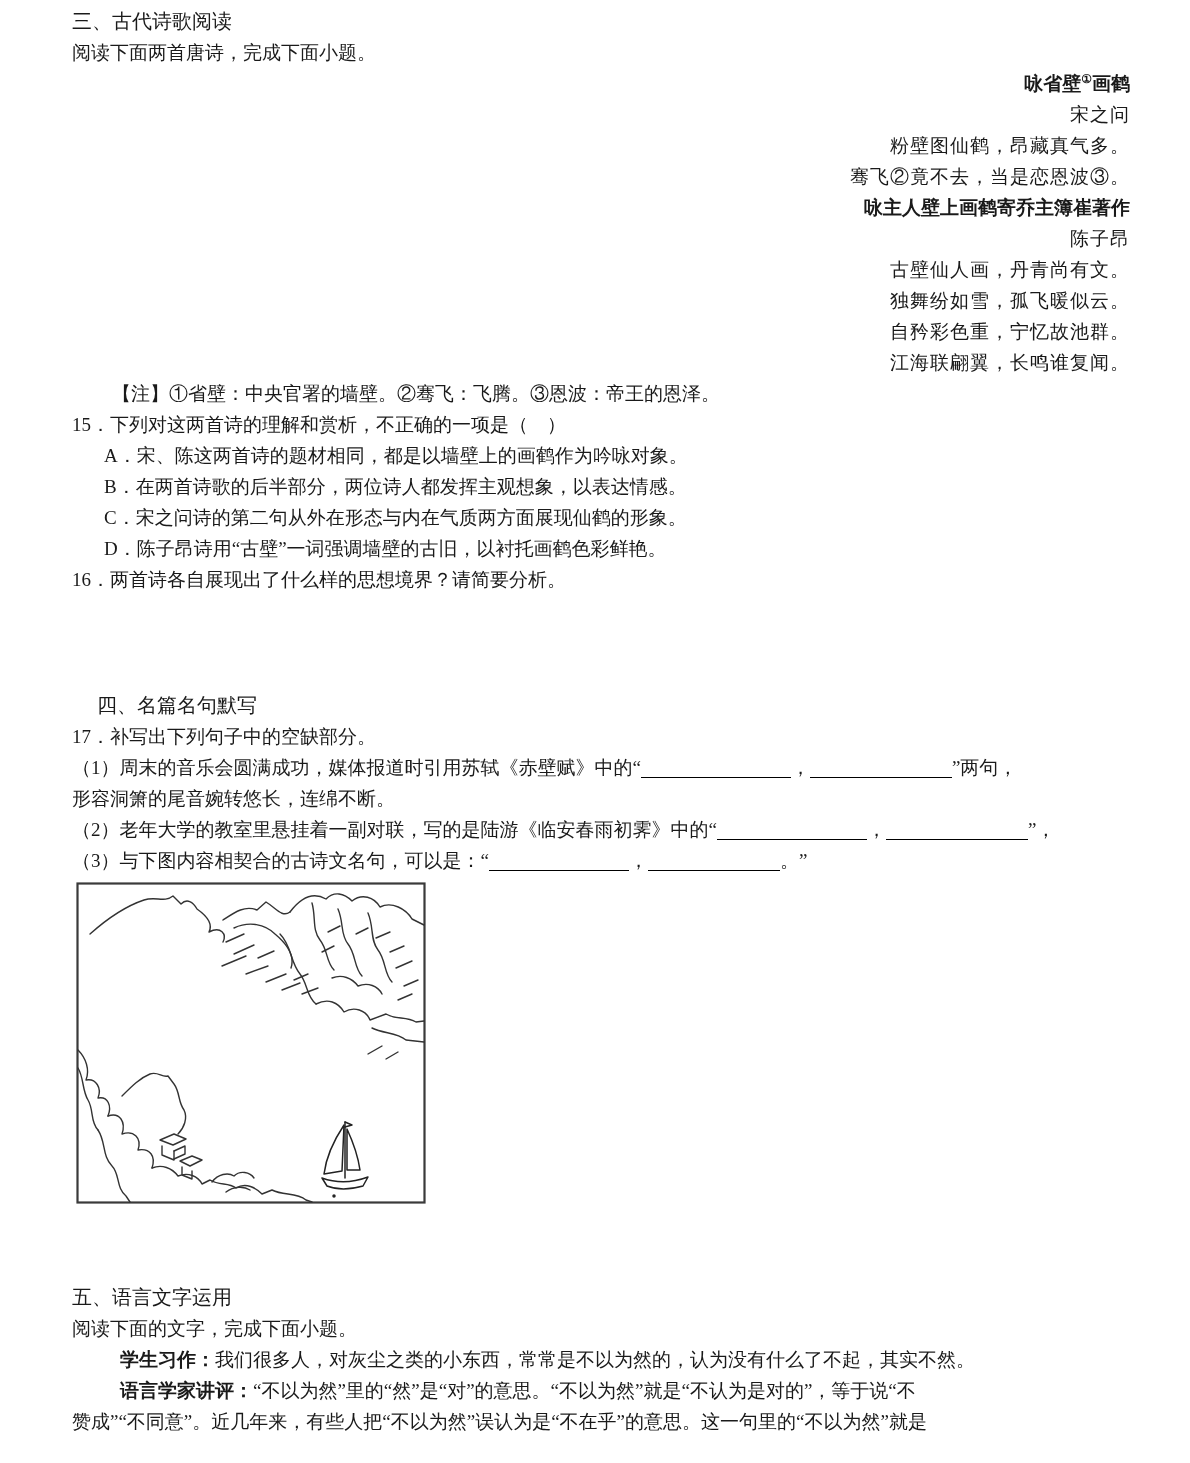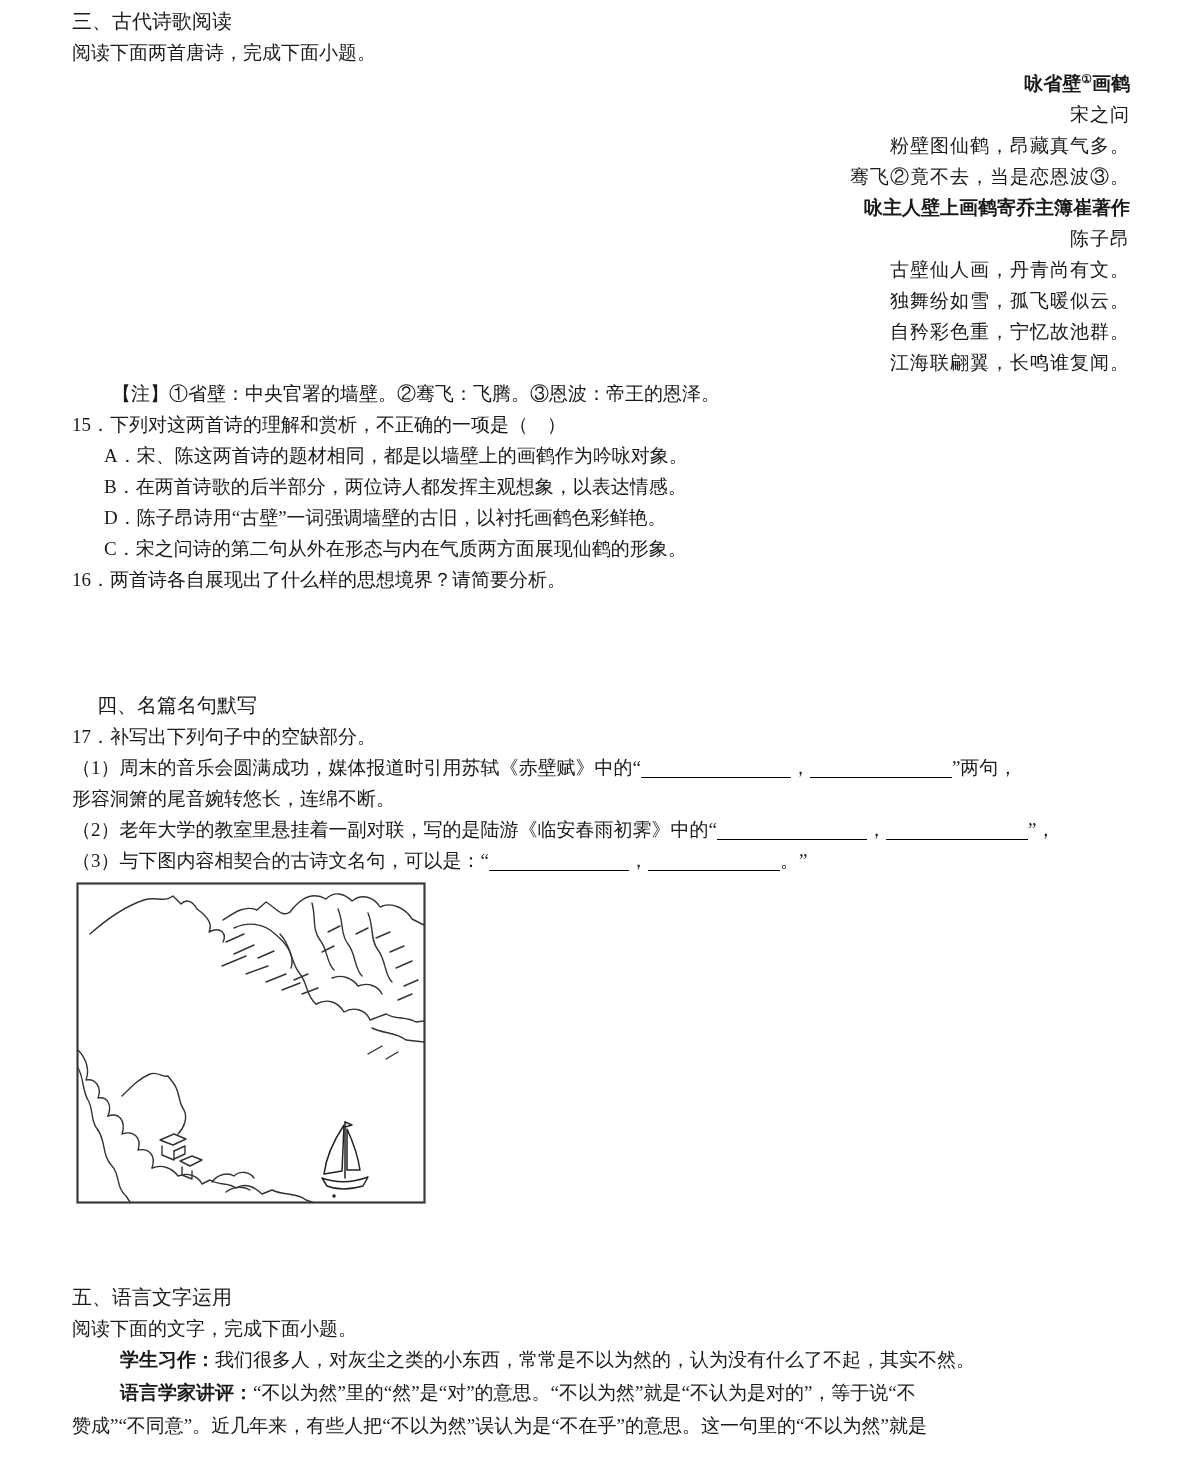--- a/index.html
+++ b/index.html
@@ -9,21 +9,21 @@
   p{margin:0;padding:0;}
   .sec-heading{font-family:"Liberation Sans","DejaVu Sans",sans-serif;
                font-weight:normal;font-size:20px;line-height:31px;}
   .center{text-align:right;}
   .poem-title{font-weight:bold;}
   .poem{letter-spacing:1px;}
   sup{font-size:12px;vertical-align:super;line-height:0;}
   .indent-note{padding-left:40px;}
   .indent-opt{padding-left:32px;}
   .para-indent{text-indent:48px;}
-  .bold-label{font-weight:bold;font-family:Liberation Mono, monospace;}
+  .bold-label{font-weight:bold;font-family:Liberation Serif, serif;}
   .blank{display:inline-block;border-bottom:1.6px solid #000;vertical-align:-4px;}
   .bw-150{width:150px;} .bw-142{width:142px;} .bw-140{width:140px;} .bw-132{width:132px;}
   .gap-s4{margin-top:95px;margin-left:25px;}
   .gap-s5{margin-top:78px;}
   .figure-wrap{margin:6px 0 0 4px;line-height:0;}
   .figure-wrap svg{display:block;}
 </style>
 </head>
 <body>
 
@@ -42,22 +42,22 @@
   <p class="center poem">古壁仙人画，丹青尚有文。</p>
   <p class="center poem">独舞纷如雪，孤飞暖似云。</p>
   <p class="center poem">自矜彩色重，宁忆故池群。</p>
   <p class="center poem">江海联翩翼，长鸣谁复闻。</p>
 
   <p class="indent-note">【注】①省壁：中央官署的墙壁。②骞飞：飞腾。③恩波：帝王的恩泽。</p>
 
   <p>15．下列对这两首诗的理解和赏析，不正确的一项是（　）</p>
   <p class="indent-opt">A．宋、陈这两首诗的题材相同，都是以墙壁上的画鹤作为吟咏对象。</p>
   <p class="indent-opt">B．在两首诗歌的后半部分，两位诗人都发挥主观想象，以表达情感。</p>
+  <p class="indent-opt">C．宋之问诗的第二句从外在形态与内在气质两方面展现仙鹤的形象。</p>
   <p class="indent-opt">D．陈子昂诗用“古壁”一词强调墙壁的古旧，以衬托画鹤色彩鲜艳。</p>
-  <p class="indent-opt">C．宋之问诗的第二句从外在形态与内在气质两方面展现仙鹤的形象。</p>
   <p>16．两首诗各自展现出了什么样的思想境界？请简要分析。</p>
 
   <p class="sec-heading gap-s4">四、名篇名句默写</p>
   <p>17．补写出下列句子中的空缺部分。</p>
 
   <p><span>（1）周末的音乐会圆满成功，媒体报道时引用苏轼《赤壁赋》中的“</span><span class="blank bw-150"></span><span>，</span><span class="blank bw-142"></span><span>”两句，</span></p>
   <p>形容洞箫的尾音婉转悠长，连绵不断。</p>
 
   <p><span>（2）老年大学的教室里悬挂着一副对联，写的是陆游《临安春雨初霁》中的“</span><span class="blank bw-150"></span><span>，</span><span class="blank bw-142"></span><span>”，</span></p>
 

